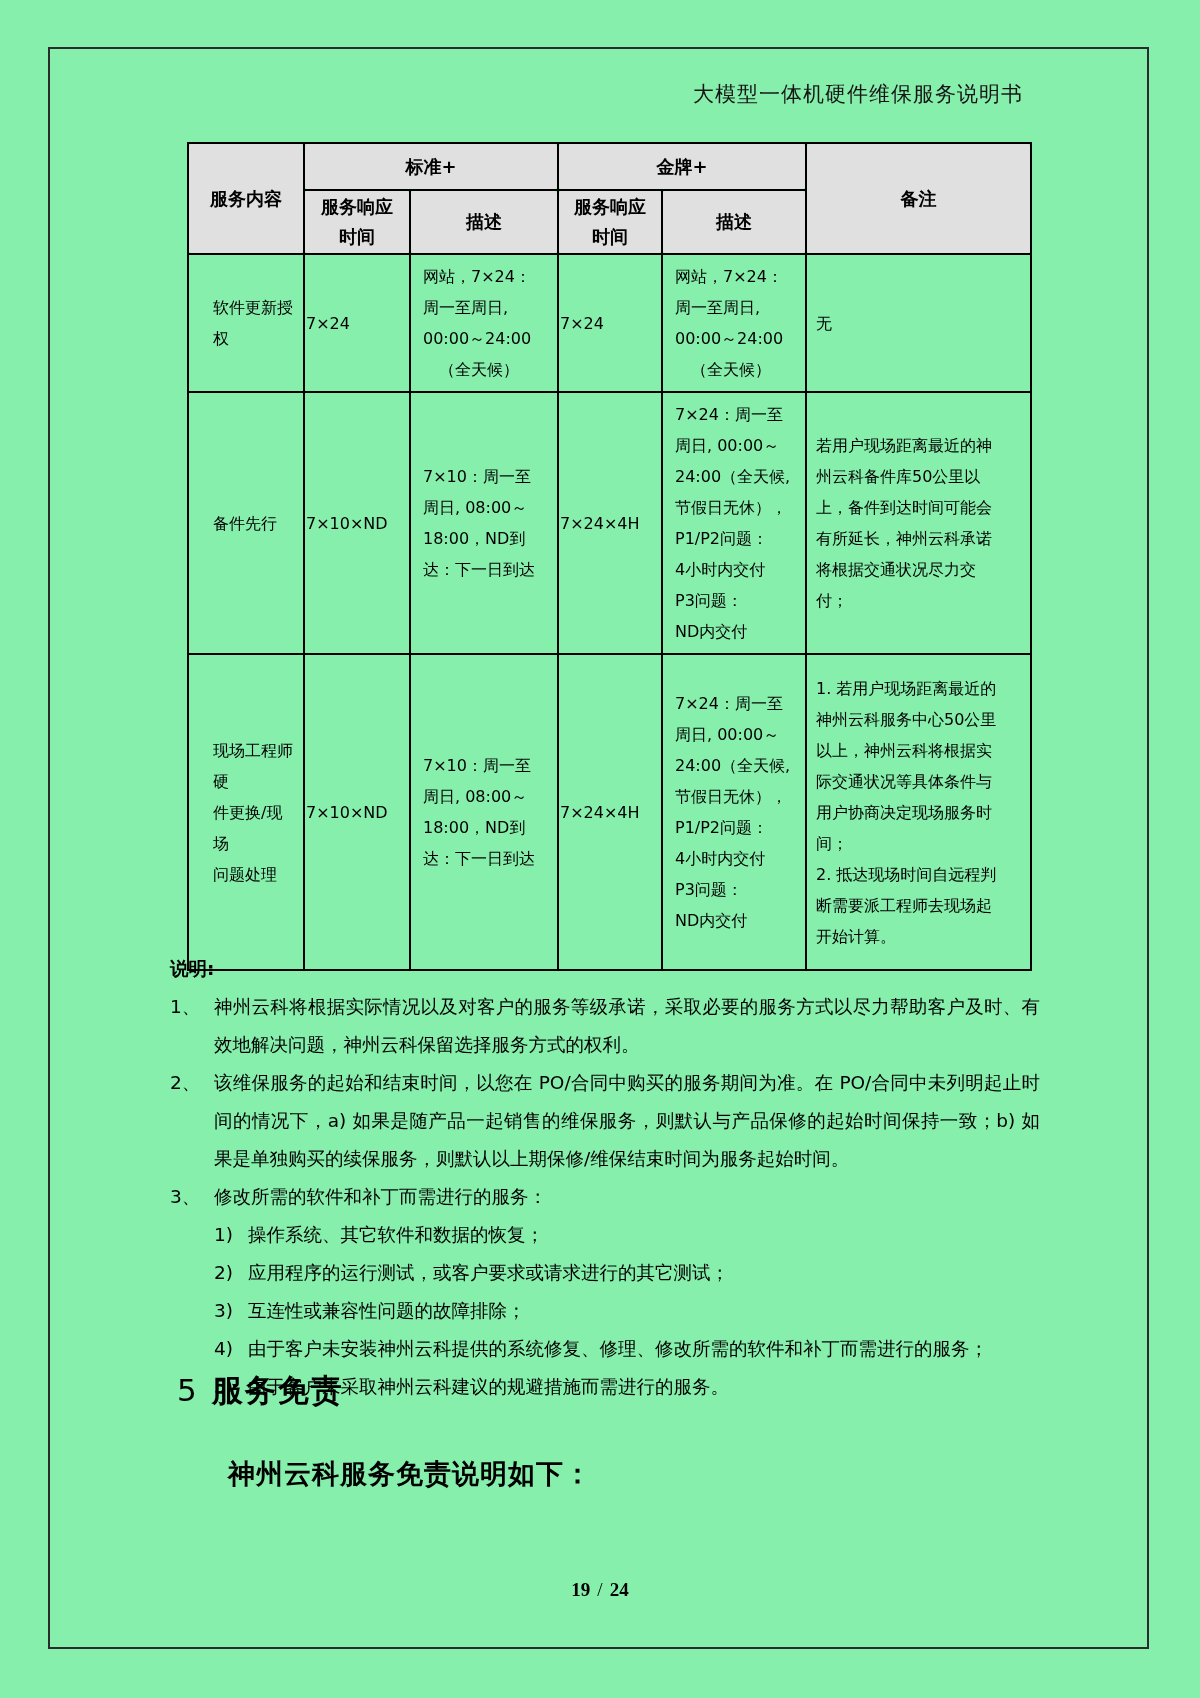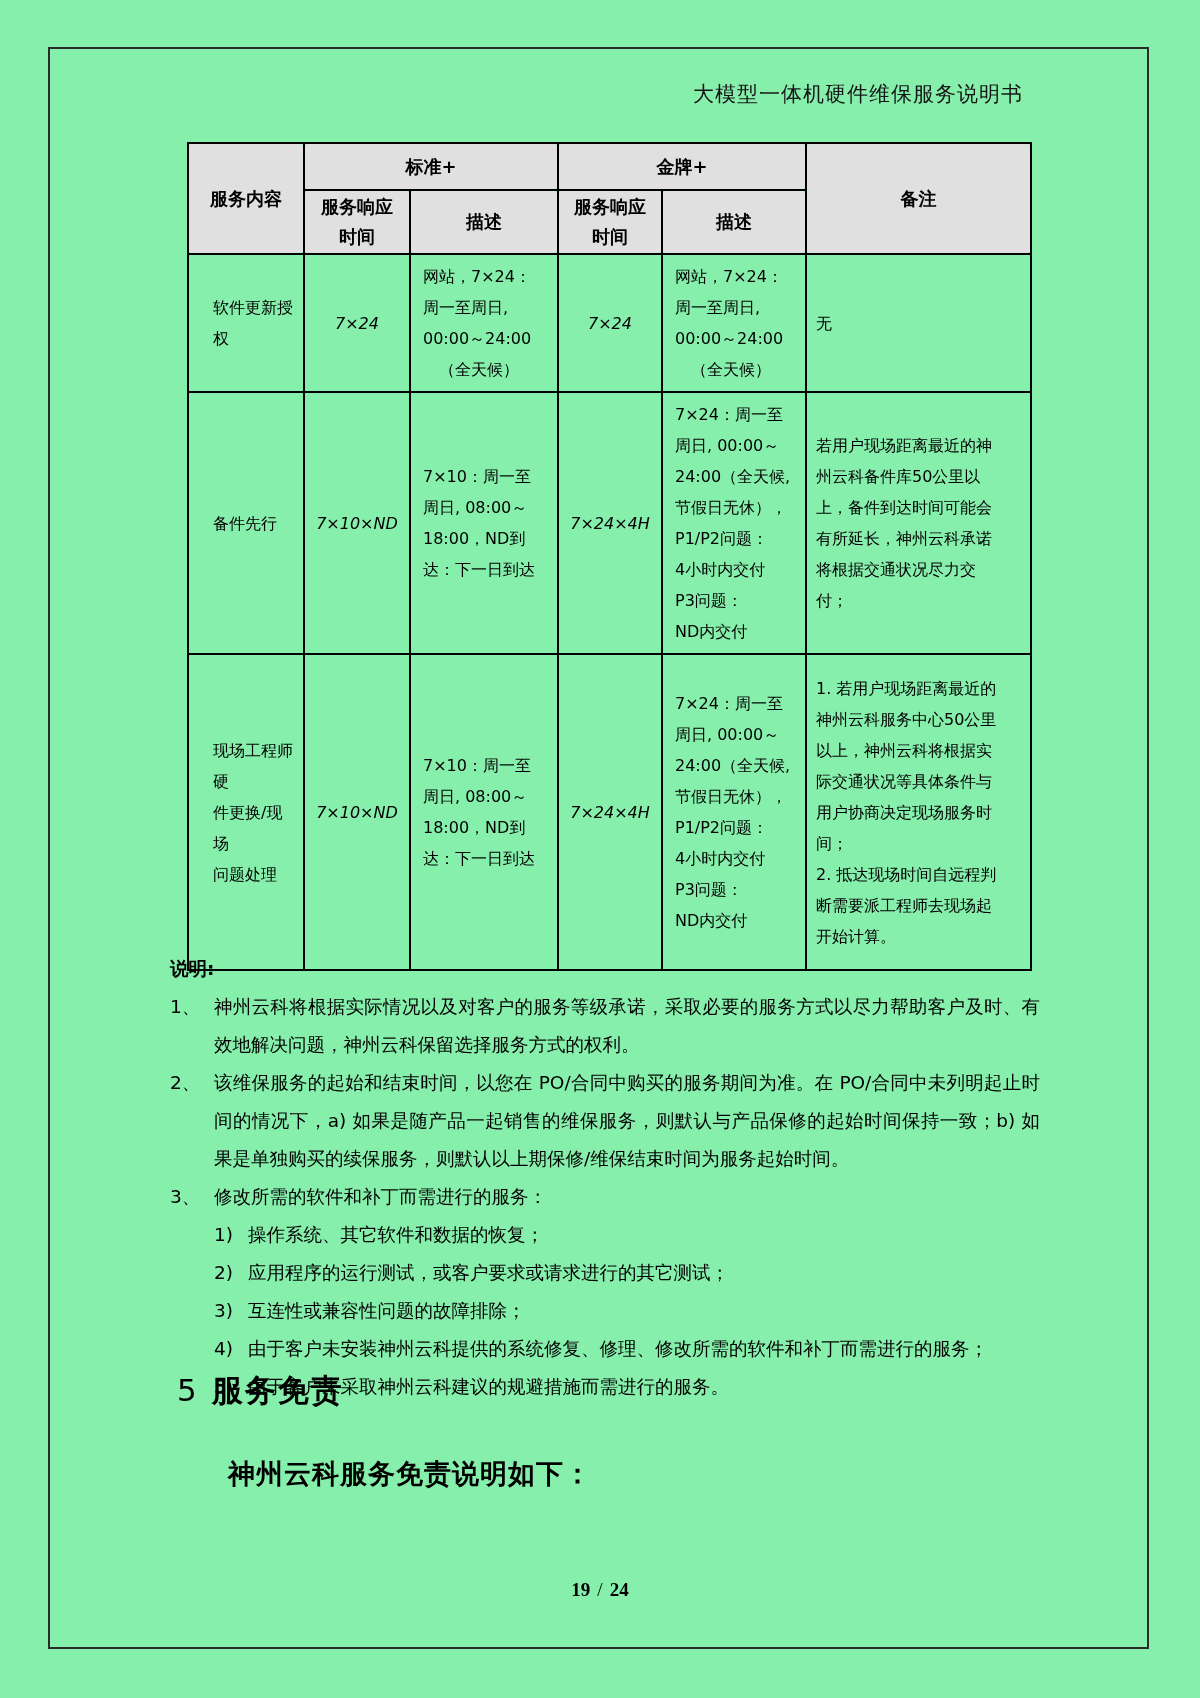--- a/index.html
+++ b/index.html
@@ -30,21 +30,21 @@
   .svc-table tr.hdr1 { height:47px; }
   .svc-table tr.hdr2 { height:63px; }
   .svc-table tr.r1 { height:122px; }
   .svc-table tr.r2 { height:230px; }
   .svc-table tr.r3 { height:316px; }
   .svc-table td.h {
     background:#e0e0e0; font-weight:bold; font-size:18px;
     text-align:center; white-space:pre-line; line-height:30px;border-radius:6px;
   }
   .c-service { text-align:left; padding:4px 6px 4px 24px; white-space:pre-line; }
-  .c-time    { text-align:center;font-style:italic; }
+  .c-time    { text-align:left; }
   .c-desc    { text-align:left; padding:6px 4px 6px 12px; white-space:pre-line; }
   .c-remark  { text-align:left; padding:6px 4px 6px 9px; white-space:pre-line; line-height:32px; }
   
   .notes {
     position:absolute; left:170px; top:950px; width:870px;
     font-size:18.5px; line-height:38px; color:#000;
   }
   .notes-title { font-weight:bold; }
   .note-item { display:flex; }
   .note-num { width:44px; flex:none; }

